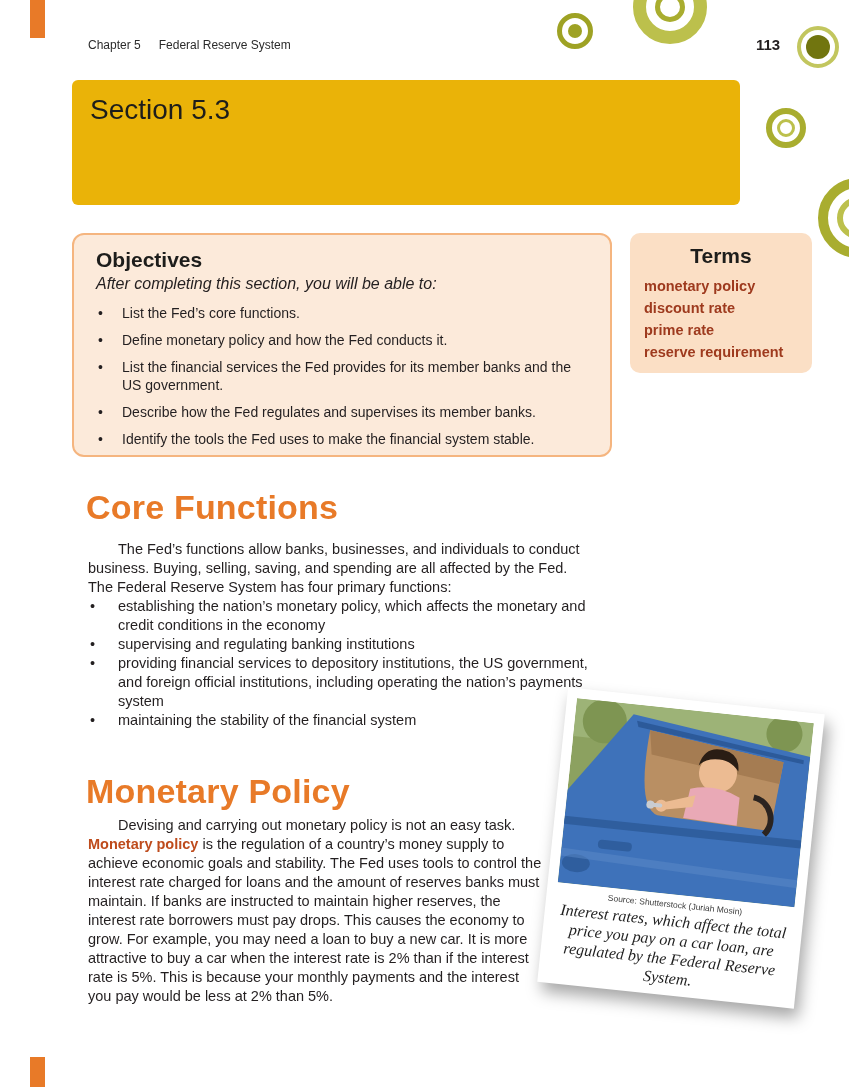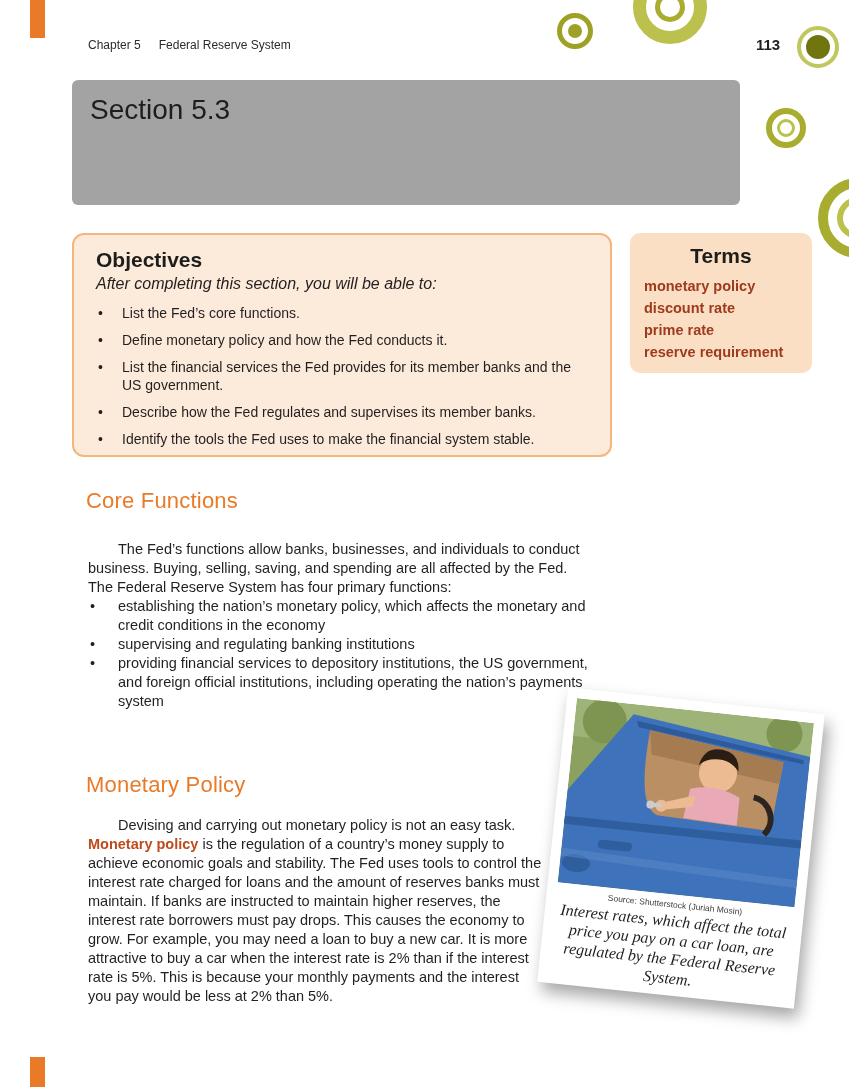--- a/index.html
+++ b/index.html
@@ -28,21 +28,21 @@
   .c3{left:797px;top:26px;width:42px;height:42px;border:4px solid #C2C65E;}
   .c3 .dot{width:24px;height:24px;border-radius:50%;background:#71750F;}
   .c4{left:766px;top:108px;width:40px;height:40px;border:6px solid #A9AD2F;}
   .c4 .inner{width:18px;height:18px;border:3px solid #BCC04C;border-radius:50%;box-sizing:border-box;}
   .c5{left:818px;top:178px;width:80px;height:80px;border:10px solid #A9AD2F;}
   .c5 .inner{width:42px;height:42px;border:6px solid #BCC04C;border-radius:50%;box-sizing:border-box;}
 
   
   .section-banner{
     position:absolute;left:72px;top:80px;width:668px;height:125px;
-    background:#a3a3a3;border-radius:6px;box-sizing:border-box;
+    background:#eab308;border-radius:6px;box-sizing:border-box;
     padding:13px 4px 0 18px;
   }
   .section-banner .eyebrow{font-size:28px;color:#1d1d1b;line-height:34px;}
   .section-banner .title{font-size:28px;font-weight:bold;color:#1d1d1b;line-height:34px;}
 
   
   .objectives-box{
     position:absolute;left:72px;top:233px;width:540px;height:224px;
     background:#FCEADA;border:2px solid #F5B57F;border-radius:12px;
     box-sizing:border-box;padding:13px 16px 10px 22px;
@@ -58,21 +58,21 @@
   
   .terms-box{
     position:absolute;left:630px;top:233px;width:182px;height:140px;
     background:#FBDFC5;border-radius:10px;box-sizing:border-box;padding:11px 14px;
   }
   .terms-box h2{margin:0 0 7px 0;font-size:21px;color:#1d1d1b;text-align:center;}
   .terms-box .term{font-size:14.5px;font-weight:bold;color:#9E3A1E;line-height:22px;}
 
   
   .main-heading{
-    position:absolute;left:86px;margin:0;font-size:22px;font-weight:normal;
+    position:absolute;left:86px;margin:0;font-size:34px;font-weight:bold;
     color:#E87A28;letter-spacing:.2px;
   }
   .h-core{top:488px;}
   .h-mp{top:772px;}
 
   
   .content{position:absolute;font-size:14.5px;line-height:19px;color:#231f20;}
   .content-core{left:88px;top:540px;width:508px;}
   .content-mp{left:88px;top:816px;width:455px;}
   .content p{margin:0;text-indent:30px;}
@@ -149,20 +149,21 @@
   </div>
 
   <h1 class="main-heading h-core">Core Functions</h1>
 
   <div class="content content-core">
     <p>The Fed’s functions allow banks, businesses, and individuals to conduct business. Buying, selling, saving, and spending are all affected by the Fed. The Federal Reserve System has four primary functions:</p>
     <ul class="body-list">
       <li>establishing the nation’s monetary policy, which affects the monetary and credit conditions in the economy</li>
       <li>supervising and regulating banking institutions</li>
       <li>providing financial services to depository institutions, the US government, and foreign official institutions, including operating the nation’s payments system</li>
+      <li>maintaining the stability of the financial system</li>
     </ul>
   </div>
 
   <h1 class="main-heading h-mp">Monetary Policy</h1>
 
   <div class="content content-mp">
     <p><span>Devising and carrying out monetary policy is not an easy task. </span><span class="key-term">Monetary policy</span><span> is the regulation of a country’s money supply to achieve economic goals and stability. The Fed uses tools to control the interest rate charged for loans and the amount of reserves banks must maintain. If banks are instructed to maintain higher reserves, the interest rate borrowers must pay drops. This causes the economy to grow. For example, you may need a loan to buy a new car. It is more attractive to buy a car when the interest rate is 2% than if the interest rate is 5%. This is because your monthly payments and the interest you pay would be less at 2% than 5%.</span></p>
   </div>
 
   <div class="polaroid">

